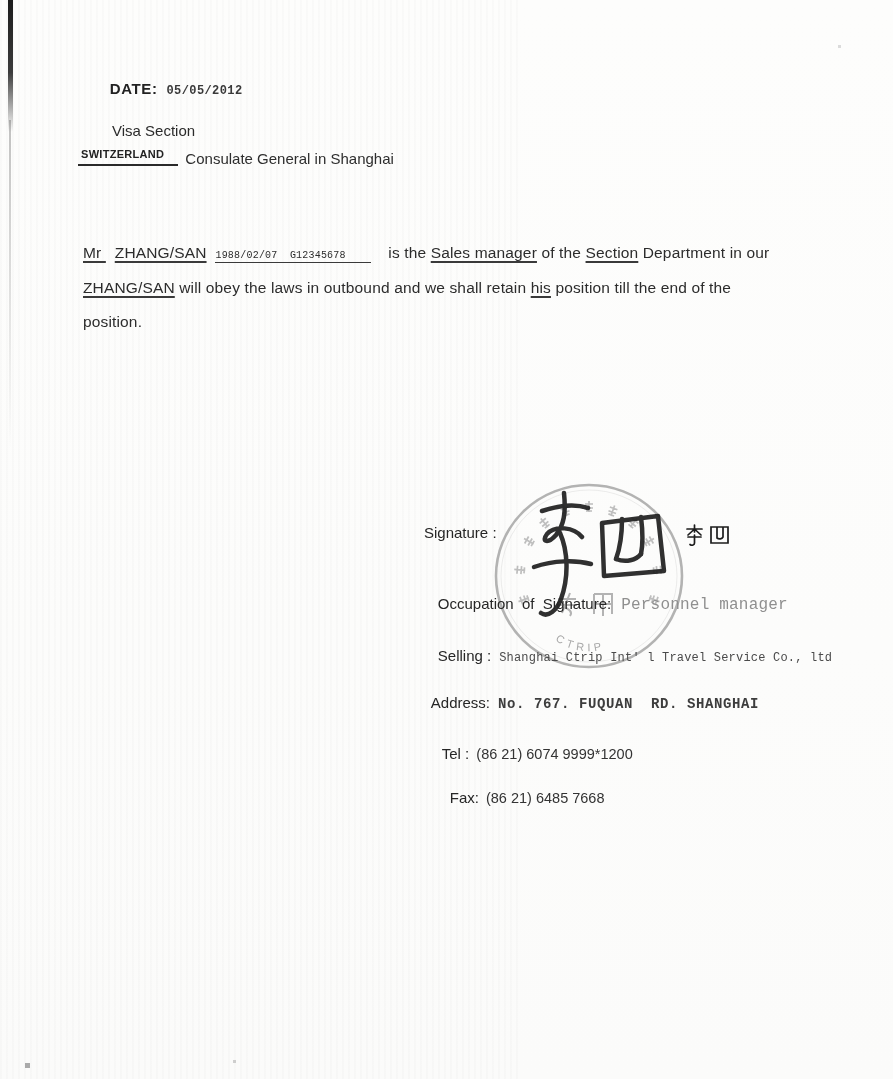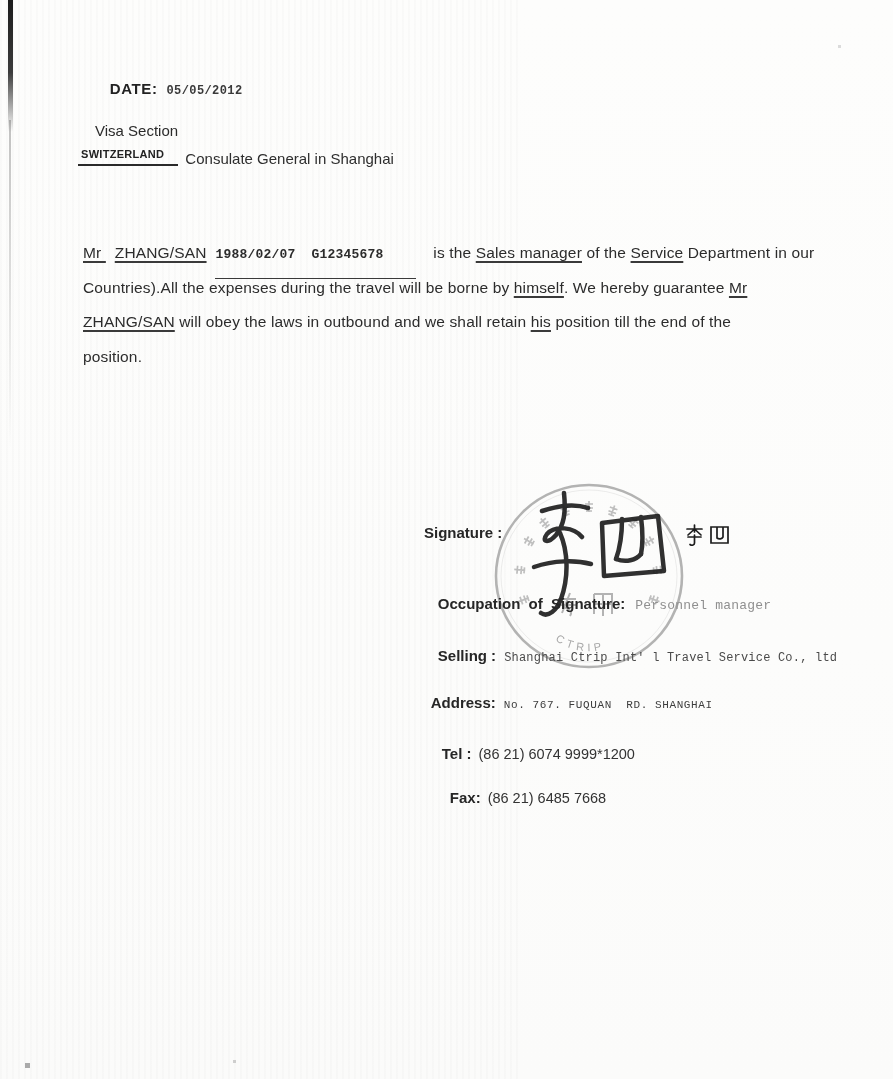--- a/index.html
+++ b/index.html
@@ -33,60 +33,59 @@
   .country-underlined{border-bottom:2px solid #2a2a2a;padding:0 14px 2px 3px;}
   .country-text{font-size:11px;font-weight:700;letter-spacing:.3px;color:#222;}
   .consulate{font-size:15px;margin-left:7px;position:relative;top:1px;}
 
   
   .bodytext{position:absolute;left:83px;top:236px;width:745px;
     font-size:15.5px;letter-spacing:.15px;color:#2c2c2c;}
   .bline{white-space:pre;line-height:34.5px;height:34.5px;}
   .bline .u{text-decoration:underline;text-decoration-thickness:1.5px;text-underline-offset:3px;
     text-decoration-color:#3a3a3a;}
-  .bline .small{font-family:"Liberation Mono",monospace;font-size:13px;font-weight:700;
-    letter-spacing:.2px;text-decoration:none;border-bottom:1.5px solid #3a3a3a;padding-bottom:16px;}
+  .bline .small{font-family:"Liberation Mono",monospace;font-size:10px;font-weight:400;
+    letter-spacing:.2px;text-decoration:none;border-bottom:1.5px solid #3a3a3a;padding-bottom:1px;}
   .bline .tiny{font-family:"Liberation Mono",monospace;font-size:7px;font-weight:700;
     letter-spacing:0;text-decoration:none;border-bottom:1.5px solid #4a4a4a;padding:0 2px 1px 1px;color:#555;}
 
   
-  .siglabel{font-size:15px;color:#262626;font-weight:bold;}
+  .siglabel{font-size:15px;color:#262626;}
   .mono-val{font-family:"Liberation Mono",monospace;}
-  .occ-val{font-size:13px;color:#8f8f8f;margin-left:10px;letter-spacing:.2px;}
+  .occ-val{font-size:16px;color:#8f8f8f;margin-left:10px;letter-spacing:.2px;}
   .comp-val{font-size:12px;color:#4a4a4a;margin-left:8px;letter-spacing:.2px;font-family:Liberation Mono, monospace;}
-  .addr-val{font-size:11px;font-weight:400;color:#3d3d3d;margin-left:8px;letter-spacing:.6px;text-align:right;}
+  .addr-val{font-size:14px;font-weight:700;color:#3d3d3d;margin-left:8px;letter-spacing:.6px;text-align:right;}
   .telfax-val{font-size:14.5px;color:#333;margin-left:7px;}
 
   .stamp-svg{position:absolute;left:490px;top:481px;width:198px;height:190px;}
   .printed-name-svg{position:absolute;left:684px;top:523px;width:46px;height:24px;}
 </style>
 </head>
 <body>
 
 <div class="page">
   <div class="streaks"></div>
   <div class="edge-line"></div>
   <div class="edge-line-faint"></div>
   <div class="speck" style="left:25px;top:1063px;width:5px;height:5px;opacity:.75;"></div>
   <div class="speck" style="left:233px;top:1060px;width:3px;height:3px;opacity:.4;"></div>
   <div class="speck" style="left:838px;top:45px;width:3px;height:3px;opacity:.3;"></div>
 
   <div class="abs" style="left:92px;top:62px;">
     <span class="date-label">DATE:</span><span class="date-value">05/05/2012</span>
   </div>
 
-  <div class="abs visa-section" style="left:95px;top:122px;">Visa Section</div>
+  <div class="abs visa-section" style="left:112px;top:122px;">Visa Section</div>
   <div class="abs country-line" style="left:78px;top:144px;">
     <span class="country-underlined"><span class="country-text">SWITZERLAND</span></span>
     <span class="consulate">Consulate General in Shanghai</span>
   </div>
 
   <div class="bodytext">
-    <div class="bline"><span class="u">Mr </span><span class="">  </span><span class="u">ZHANG/SAN</span><span class="">  </span><span class="small">1988/02/07  G12345678    </span><span class="">    is the </span><span class="u">Sales manager</span><span class=""> of the </span><span class="u">Service</span><span class=""> Department in our</span></div>
-    <div class="bline"><span class="">Countries).All the expenses during the travel will be borne by </span><span class="u">himself</span><span class="">. We hereby guarantee </span><span class="u">Mr</span></div>
+    <div class="bline"><span class="u">Mr </span><span class="">  </span><span class="u">ZHANG/SAN</span><span class="">  </span><span class="small">1988/02/07  G12345678    </span><span class="">    is the </span><span class="u">Sales manager</span><span class=""> of the </span><span class="u">Section</span><span class=""> Department in our</span></div>
     <div class="bline"><span class="u">ZHANG/SAN</span><span class=""> will obey the laws in outbound and we shall retain </span><span class="u">his</span><span class=""> position till the end of the</span></div>
     <div class="bline"><span class="">position.</span></div>
   </div>
 
   <div class="abs siglabel" style="left:424px;top:524px;">Signature :</div>
 
   <svg class="stamp-svg" viewBox="0 0 198 190" aria-label="专用">
     <defs>
       <g id="rb" stroke="#9c9c9c" stroke-width="1.7" fill="none" opacity=".65">
         <path d="M-4,-3 L4,-3 M-4,1 L4,1 M0,-6 L0,5 M-3,4 L3,4"></path>

